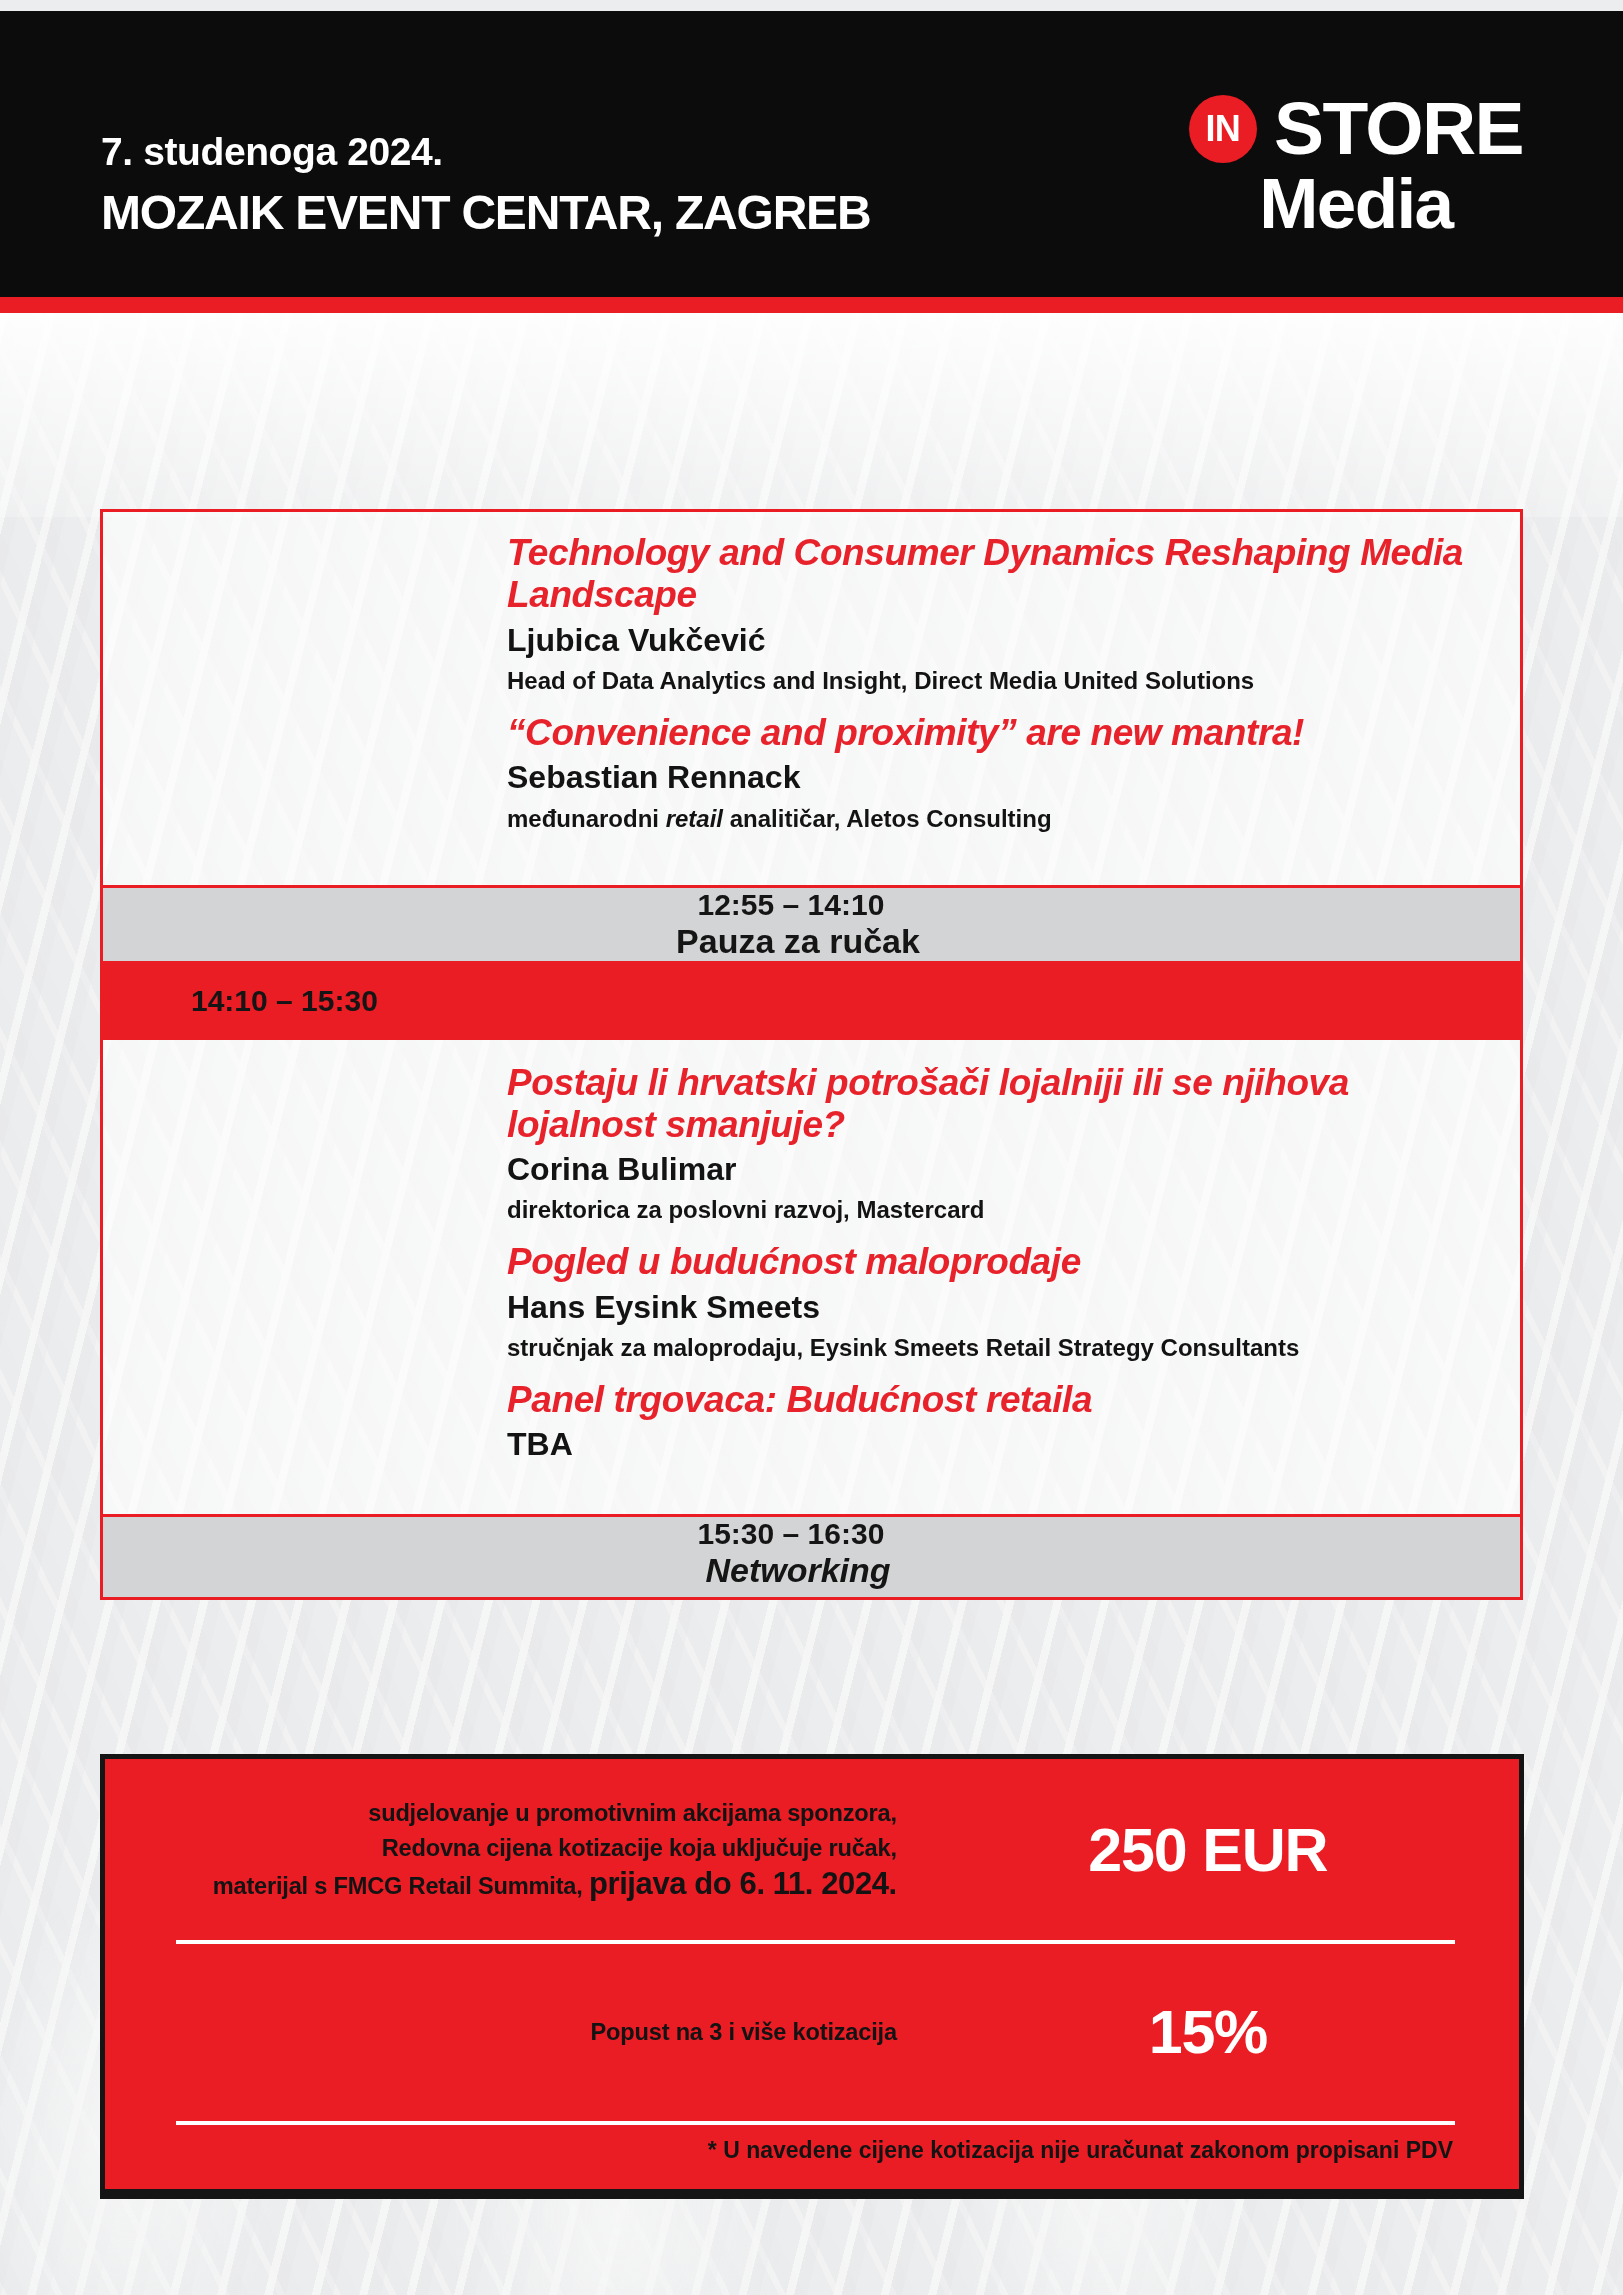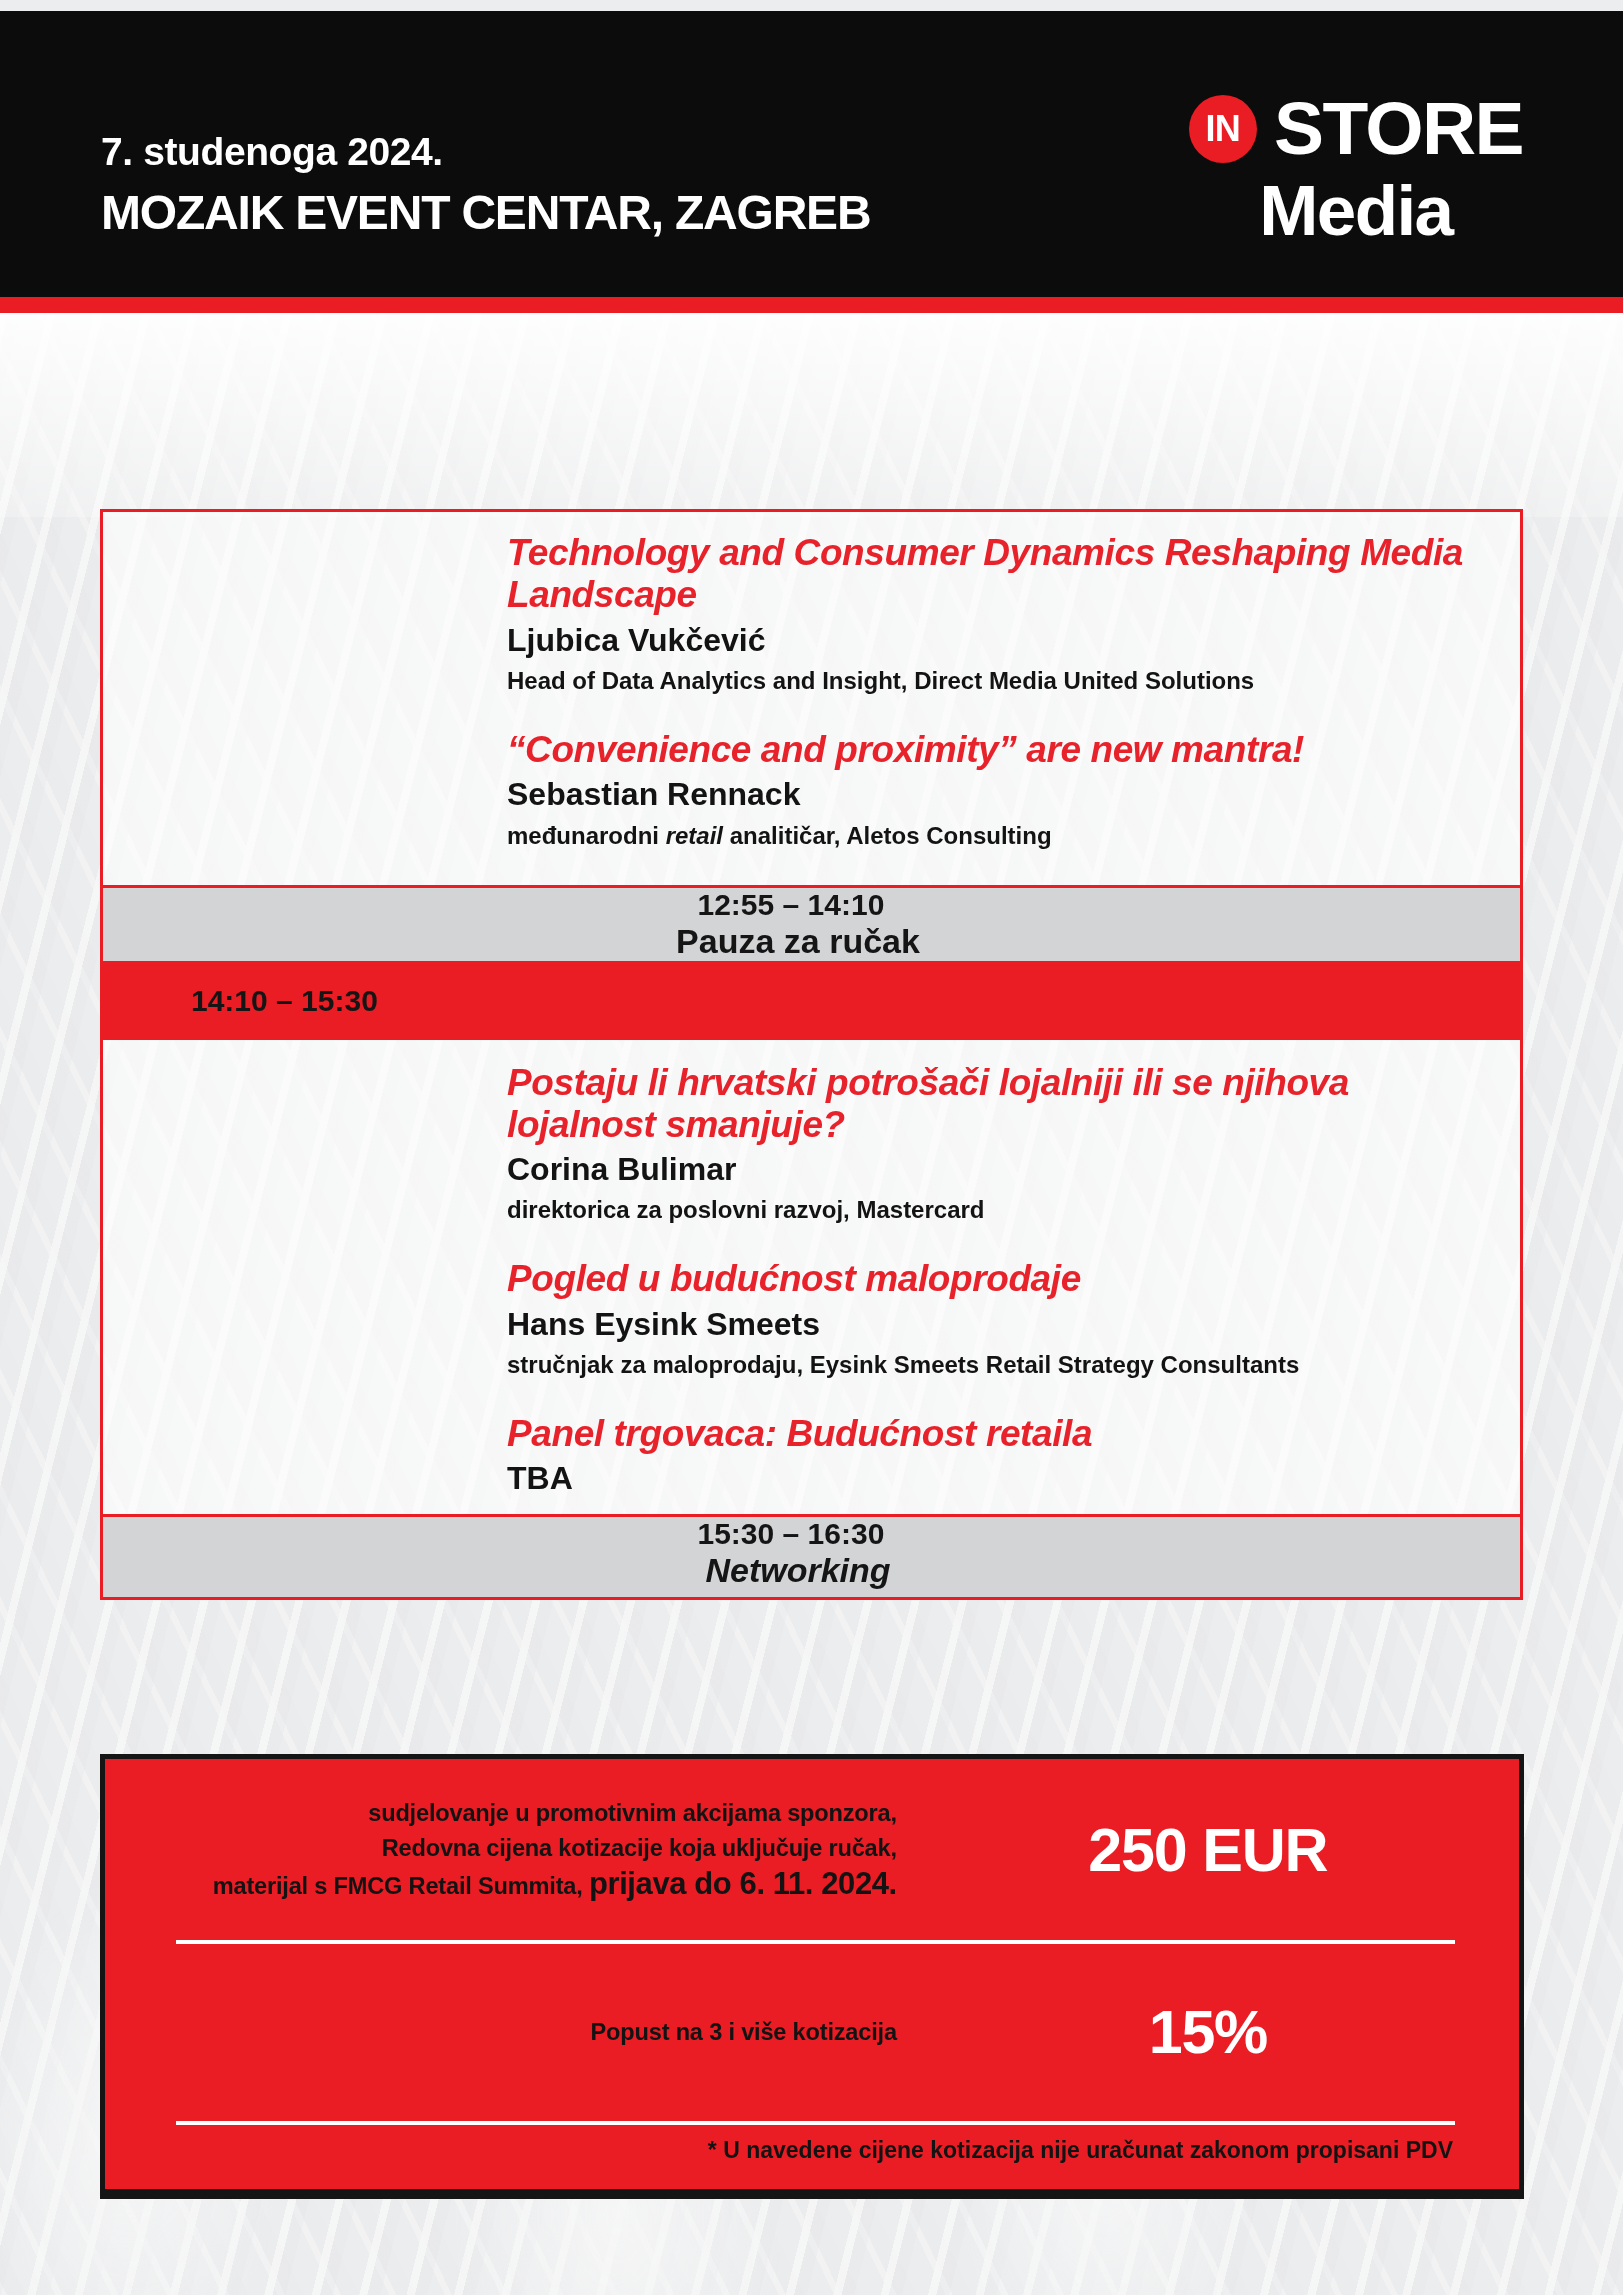--- a/index.html
+++ b/index.html
@@ -29,21 +29,21 @@
   .header-date  { position:absolute; left:101px; top:119px; font-size:39px; font-weight:bold; letter-spacing:-0.4px; }
   .header-venue { position:absolute; left:101px; top:174px; font-size:48px; font-weight:bold; letter-spacing:-1.2px; }
   .logo { position:absolute; right:100px; top:80px; display:flex; flex-direction:column; align-items:center; }
   .logo-row { display:flex; align-items:center; gap:17.3px; }
   .logo-circle {
     width:68px; height:68px; border-radius:50%; background:#ea1c24;
     display:flex; align-items:center; justify-content:center;
     color:#fff; font-size:36px; font-weight:bold; letter-spacing:-0.8px;
   }
   .logo-store { font-size:75px; font-weight:bold; letter-spacing:-1.6px; line-height:1; }
-  .logo-media { font-size:71px; font-weight:bold; letter-spacing:-1.6px; line-height:1; margin-top:9px; }
+  .logo-media { font-size:71px; font-weight:bold; letter-spacing:-1.6px; line-height:1; margin-top:2px; }
 
   .red-strip { position:absolute; left:0; top:297px; width:100%; height:15.7px; background:#ea1c24; }
 
   
   .agenda {
     position:absolute; left:100px; top:509px; width:1423px; height:1091px;
     box-sizing:border-box; border:3.1px solid #ea1c24;
     background:rgba(255,255,255,.6);
     display:flex; flex-direction:column;
   }
@@ -54,21 +54,21 @@
 
   .row-white1 { height:377px; padding-top:20.4px; }
   .row-white2 { height:479px; padding-top:22px; }
   .row-gray   { height:77px; background:#d3d4d6; border-top:3.1px solid #ea1c24; align-items:center;flex-direction:column; }
   .row-gray-last { height:84px; }
   .row-red    { height:79px; background:#ea1c24; align-items:center; }
 
   .break-label { font-size:34px; font-weight:bold; color:#151515; }
   .break-label.italic { font-style:italic; }
 
-  .session + .session { margin-top:35px; }
+  .session + .session { margin-top:18px; }
   .s-title { color:#e8222b; font-style:italic; font-weight:bold; font-size:37px;
              line-height:42px; letter-spacing:-0.4px; white-space:nowrap; }
   .s-speaker { font-size:32px; line-height:35px; font-weight:bold; color:#131313; margin-top:6.3px; white-space:nowrap; }
   .s-role { font-size:24px; line-height:27px; font-weight:bold; color:#131313; margin-top:9.4px; white-space:nowrap; }
   .s-role .it { font-style:italic; }
 
   
   .price-box {
     position:absolute; left:100px; top:1754px; width:1424px; height:445px;
     box-sizing:border-box; background:#ea1c24;

